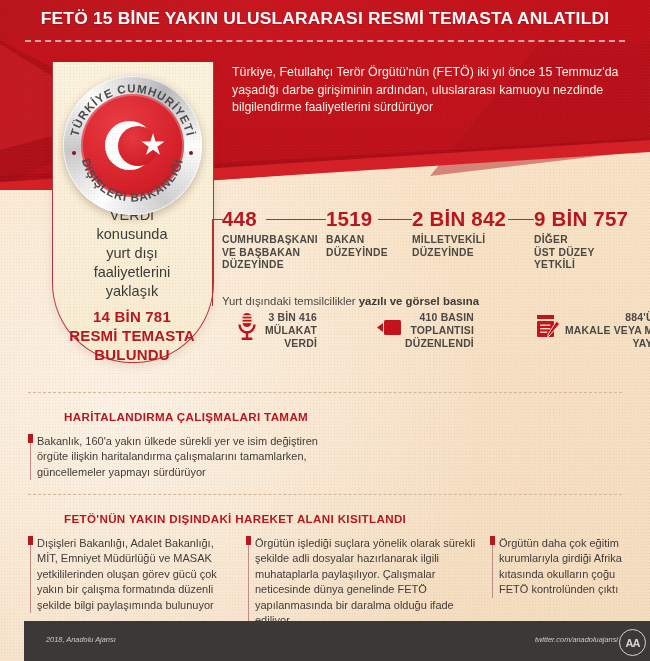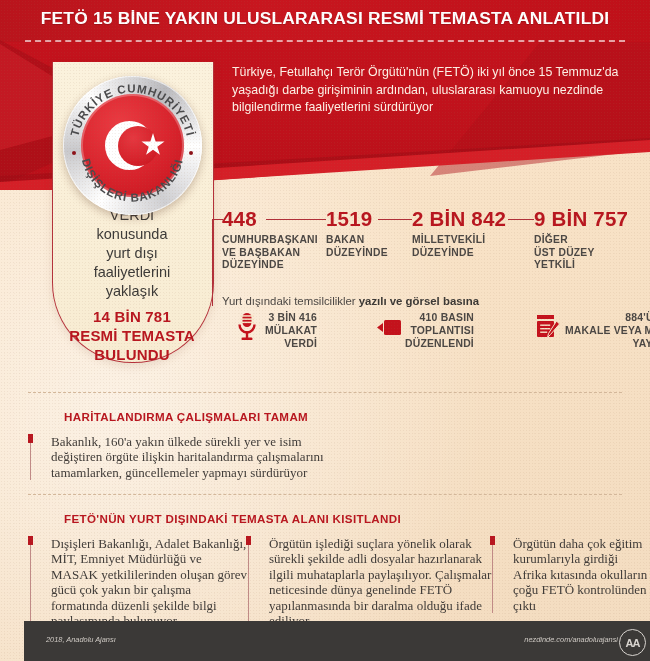--- a/index.html
+++ b/index.html
@@ -154,22 +154,22 @@
   
   .dashrule{
     position:absolute;left:28px;width:594px;height:0;
     border-top:1.6px dashed #d3b79a;
   }
   .sec-title{
     position:absolute;left:30px;color:#b8161f;font-weight:bold;
     font-size:11.6px;letter-spacing:.35px;margin-left:34px;
   }
   .bullet{
-    position:absolute;padding-left:20px;border-left:1.2px solid #c08a86;
-    color:#3f3b38;font-size:13px;line-height:15.4px;font-family:Liberation Serif, serif;
+    position:absolute;padding-left:6px;border-left:1.2px solid #c08a86;
+    color:#3f3b38;font-size:11px;line-height:15.4px;
   }
   .bullet::before{
     content:"";position:absolute;left:-2.6px;top:0;width:4.6px;height:9px;
     background:#b8161f;
   }
 
   
   .footer{
     position:absolute;left:0;bottom:0;width:650px;height:40px;background:#3b3937;margin-left:24px;
   }
@@ -304,26 +304,26 @@
       </div>
       <div class="mtxt">884'Ü AŞKIN<br>MAKALE VEYA MEKTUP<br>YAYIMLADI</div>
     </div>
   </div>
 
   <div class="dashrule" style="top:392px;"></div>
   <div class="sec-title" style="top:410px;">HARİTALANDIRMA ÇALIŞMALARI TAMAM</div>
   <div class="bullet" style="left:30px;top:434px;width:290px;">Bakanlık, 160'a yakın ülkede sürekli yer ve isim değiştiren örgüte ilişkin haritalandırma çalışmalarını tamamlarken, güncellemeler yapmayı sürdürüyor</div>
 
   <div class="dashrule" style="top:494px;"></div>
-  <div class="sec-title" style="top:512px;">FETÖ'NÜN YURT DIŞINDAKİ TEMASTA ALANI KISITLANDI</div>
+  <div class="sec-title" style="top:512px;">FETÖ'NÜN YAKIN DIŞINDAKİ HAREKET ALANI KISITLANDI</div>
   <div class="bullet" style="left:30px;top:536px;width:198px;">Dışişleri Bakanlığı, Adalet Bakanlığı, MİT, Emniyet Müdürlüğü ve MASAK yetkililerinden oluşan görev gücü çok yakın bir çalışma formatında düzenli şekilde bilgi paylaşımında bulunuyor</div>
   <div class="bullet" style="left:248px;top:536px;width:224px;">Örgütün işlediği suçlara yönelik olarak sürekli şekilde adli dosyalar hazırlanarak ilgili muhataplarla paylaşılıyor. Çalışmalar neticesinde dünya genelinde FETÖ yapılanmasında bir daralma olduğu ifade ediliyor</div>
   <div class="bullet" style="left:492px;top:536px;width:136px;">Örgütün daha çok eğitim kurumlarıyla girdiği Afrika kıtasında okulların çoğu FETÖ kontrolünden çıktı</div>
 
   <div class="grain"></div>
 
   <div class="footer">
     <div class="copy">2018, Anadolu Ajansı</div>
-    <div class="tw">nezdinde.com/anadoluajansi</div>
+    <div class="tw">twitter.com/anadoluajansi</div>
     <div class="aa-logo">AA</div>
   </div>
 
 </div>
 
 </body></html>

